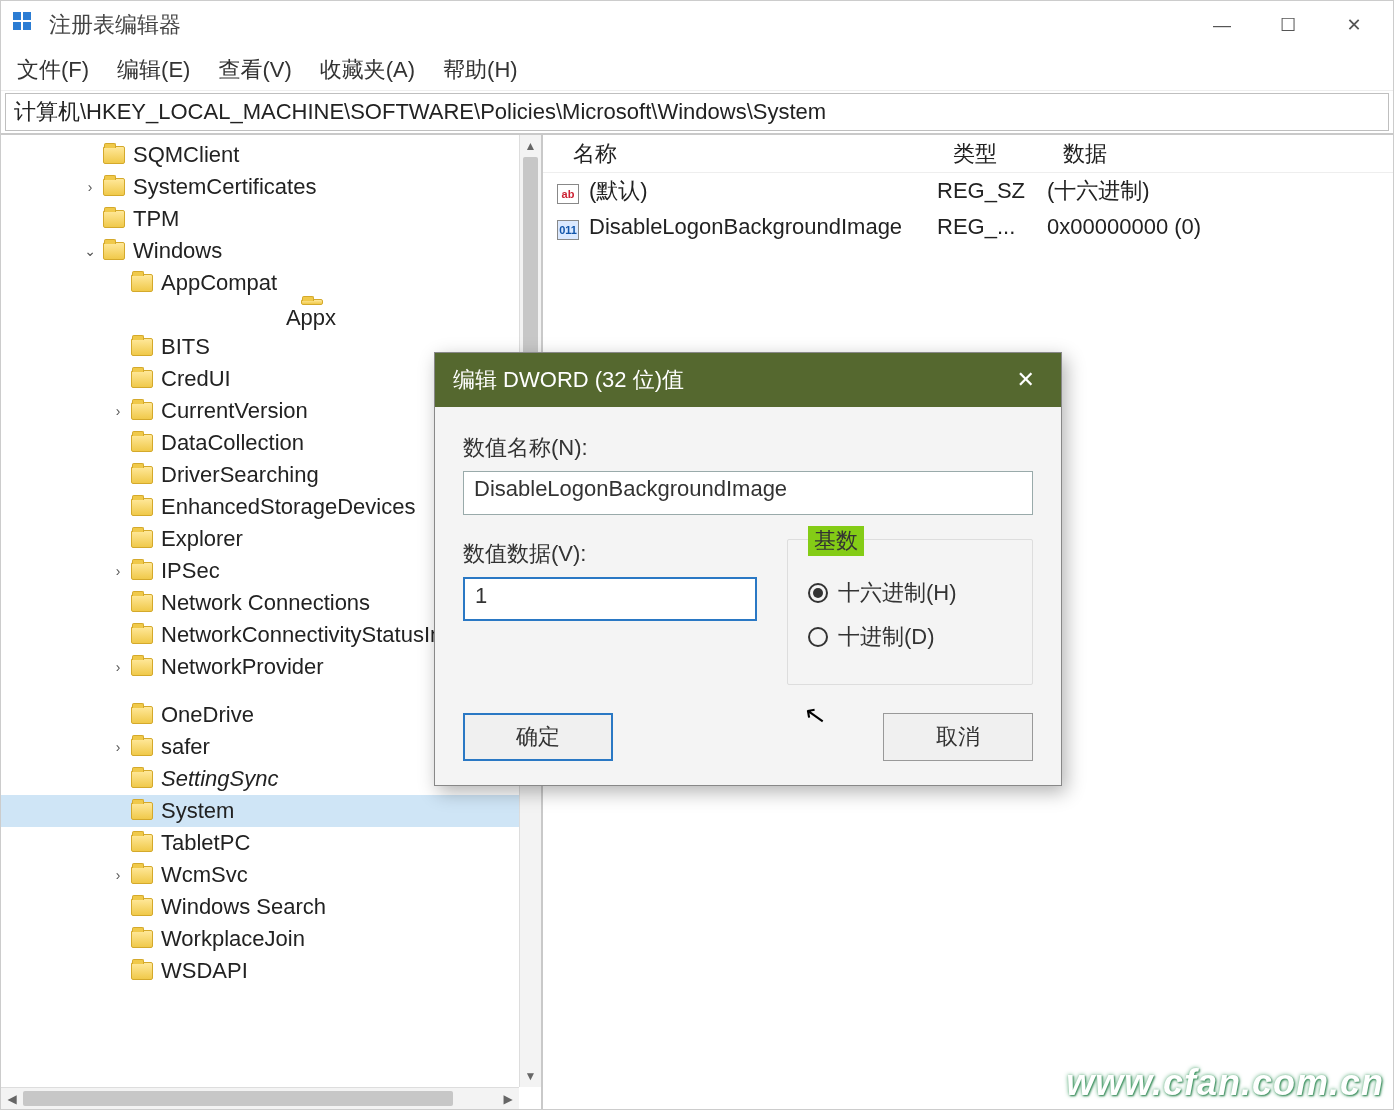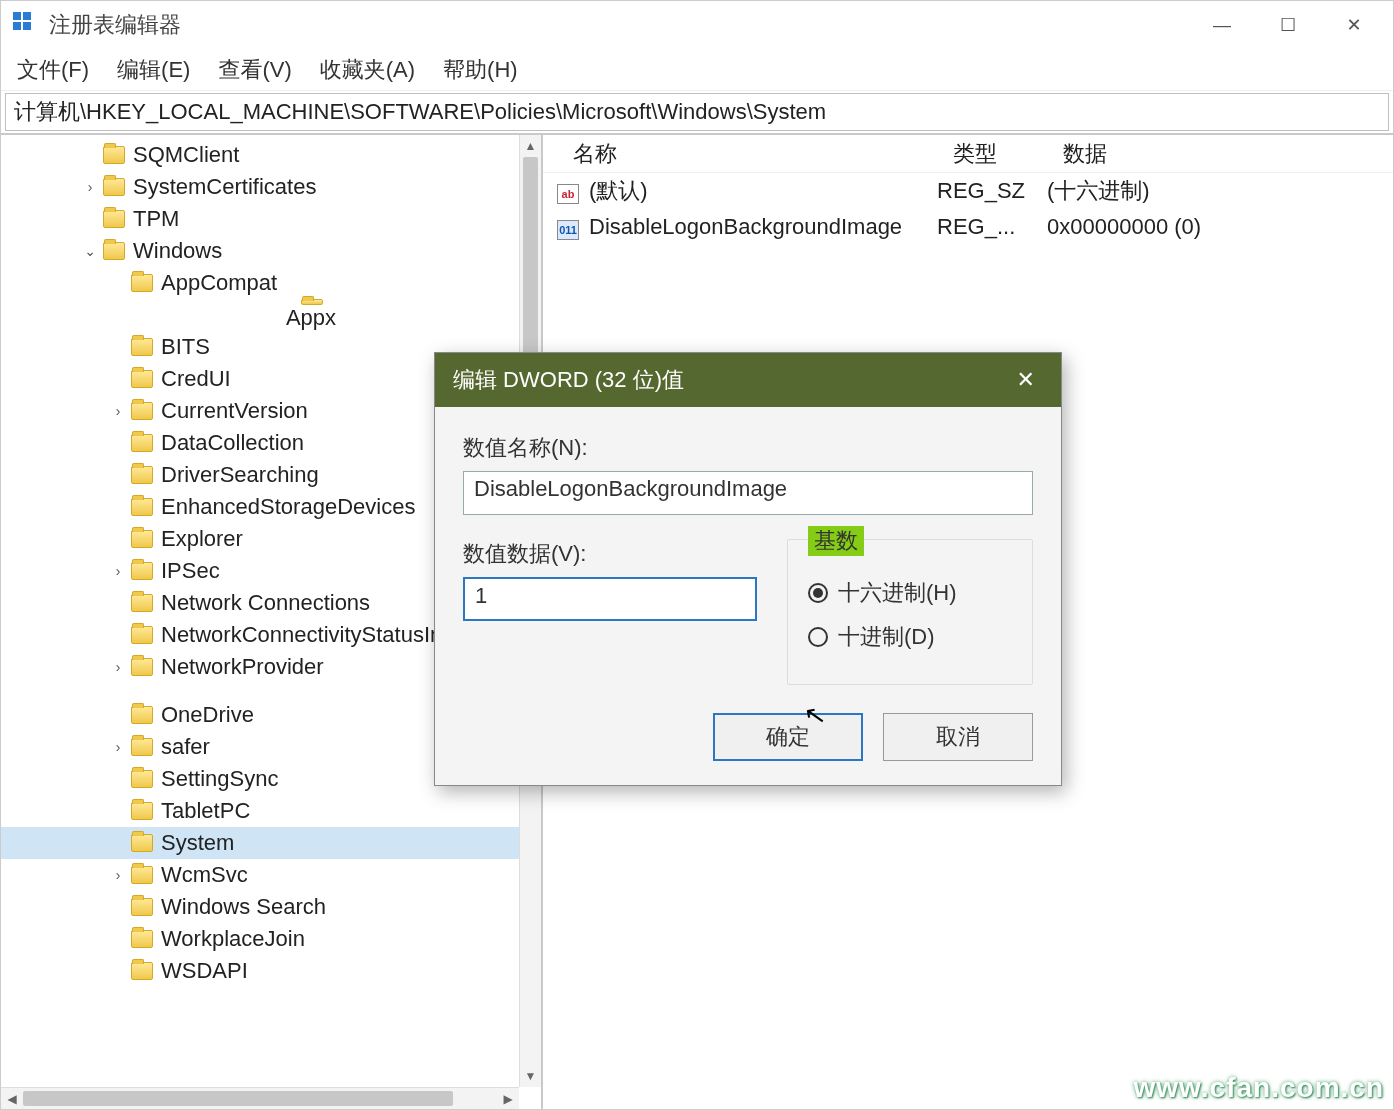--- a/index.html
+++ b/index.html
@@ -51,25 +51,25 @@
   .dialog .flabel { margin-bottom: 8px; }
   .dialog .tfield { width: 100%; height: 44px; border: 1px solid #9aa; background: #fff; padding: 4px 10px; font-size: 22px; margin-bottom: 24px; }
   .dialog .hrow { display:flex; gap: 30px; }
   .dialog .valuecol { width: 294px; }
   .dialog .valuebox { height: 44px; border: 2px solid #2a78c4; background:#fff; padding: 4px 10px; font-size: 22px; }
   .dialog .radiogrp { flex:1; border: 1px solid #ddd; border-radius:2px; padding: 6px 20px 18px; }
   .dialog .radiogrp .glabel { position: relative; top: -20px; background:#84cc16; padding: 0 6px; display:inline-block; }
   .dialog .ropt { display:flex; align-items:center; gap:10px; font-size:22px; margin: 2px 0 14px; }
   .dialog .radio { width:20px; height:20px; border:2px solid #333; border-radius:50%; display:inline-flex; align-items:center; justify-content:center; }
   .dialog .radio.checked::after { content:""; width:10px; height:10px; background:#333; border-radius:50%; }
-  .dialog .dbuttons { display:flex; justify-content:flex-end; gap: 20px; margin-top: 28px; }
+  .dialog .dbuttons { display:flex; justify-content:space-between; gap: 20px; margin-top: 28px; }
   .dialog .btn { width: 150px; height: 48px; border: 1px solid #999; background:#f0f0f0; display:flex; align-items:center; justify-content:center; font-size:22px; }
   .dialog .btn.primary { border: 2px solid #2a78c4; }
   .cursor { position:absolute; left: 804px; top: 700px; font-size: 26px; color:#000; pointer-events:none; transform: rotate(-10deg); }
-  .watermark { position:absolute; right: 10px; bottom: 6px; font-weight: bold; color: #fff; text-shadow: 0 0 4px #5a7, 1px 1px 2px #274; font-size: 28px; letter-spacing: 1px; }
+  .watermark { position:absolute; right: 10px; bottom: 6px; font-style: italic; font-weight: bold; color: #fff; text-shadow: 0 0 4px #5a7, 1px 1px 2px #274; font-size: 36px; letter-spacing: 1px; }
 </style>
 </head>
 <body>
 
 <div class="window">
   <div class="titlebar">
     <div class="appicon">
         <div class="appicon-grid">
           <span></span>
           <span></span>
@@ -186,34 +186,34 @@
             <div class="tree-node" style="padding-left: 108px; margin-top: 16px;">
               <span class="expander"></span>
               <span class="folder-icon"></span>
               <span class="label">OneDrive</span>
             </div>
             <div class="tree-node" style="padding-left: 108px;">
               <span class="expander">›</span>
               <span class="folder-icon"></span>
               <span class="label">safer</span>
             </div>
-            <div class="tree-node" style="padding-left: 108px;">
+            <div class="tree-node" style="padding-left: 108px; font-style: italic;">
               <span class="expander"></span>
               <span class="folder-icon"></span>
               <span class="label">SettingSync</span>
             </div>
+            <div class="tree-node selected" style="padding-left: 108px;">
+              <span class="expander"></span>
+              <span class="folder-icon"></span>
+              <span class="label">System</span>
+            </div>
             <div class="tree-node" style="padding-left: 108px;">
               <span class="expander"></span>
               <span class="folder-icon"></span>
               <span class="label">TabletPC</span>
-            </div>
-            <div class="tree-node selected" style="padding-left: 108px;">
-              <span class="expander"></span>
-              <span class="folder-icon"></span>
-              <span class="label">System</span>
             </div>
             <div class="tree-node" style="padding-left: 108px;">
               <span class="expander">›</span>
               <span class="folder-icon"></span>
               <span class="label">WcmSvc</span>
             </div>
             <div class="tree-node" style="padding-left: 108px;">
               <span class="expander"></span>
               <span class="folder-icon"></span>
               <span class="label">Windows Search</span>

